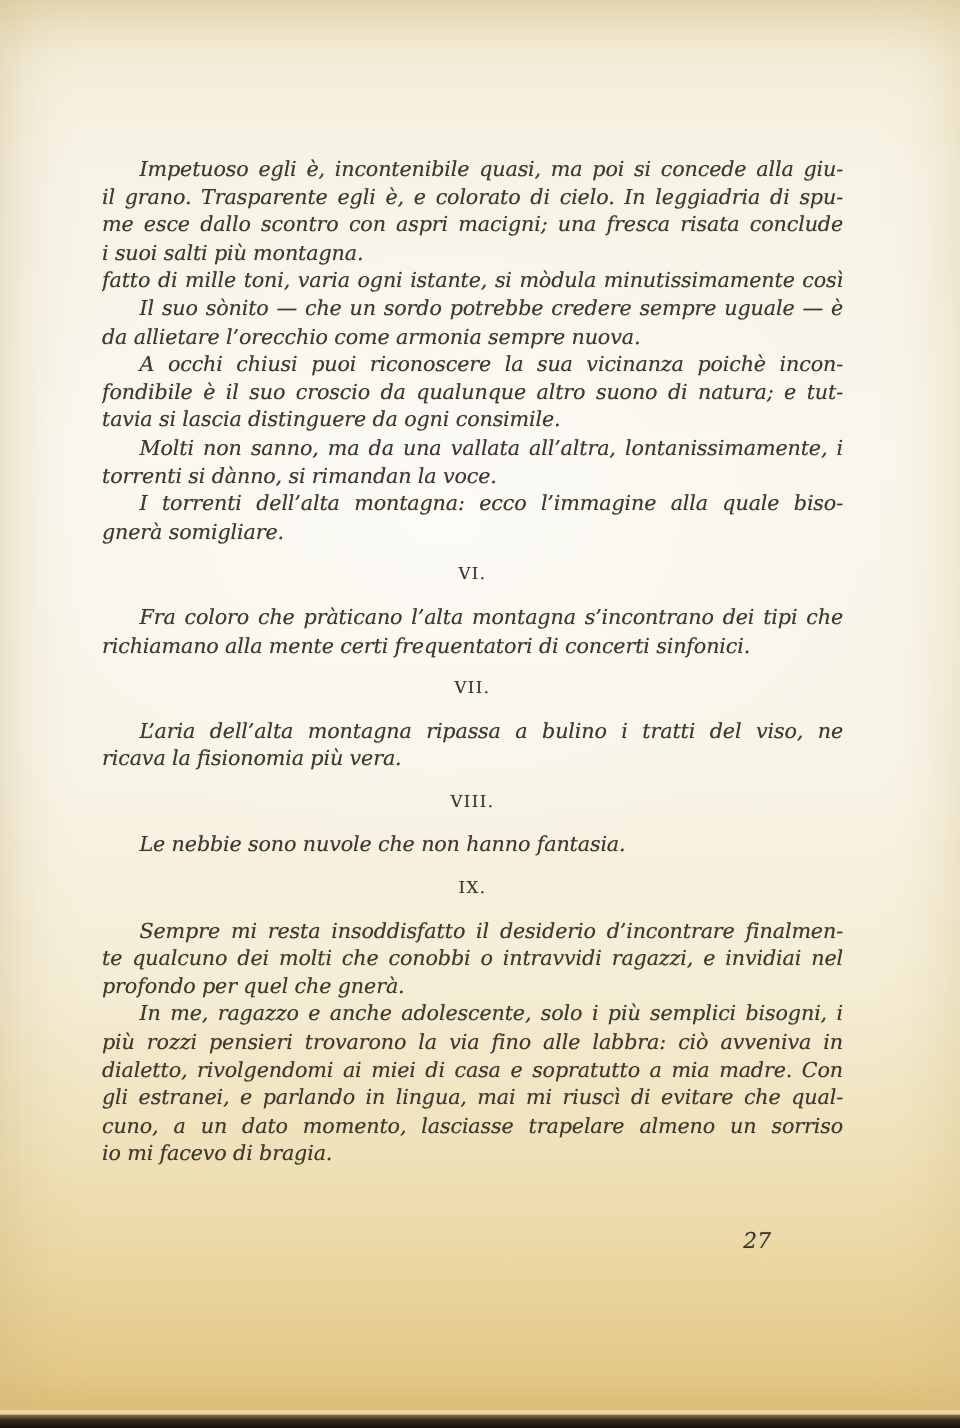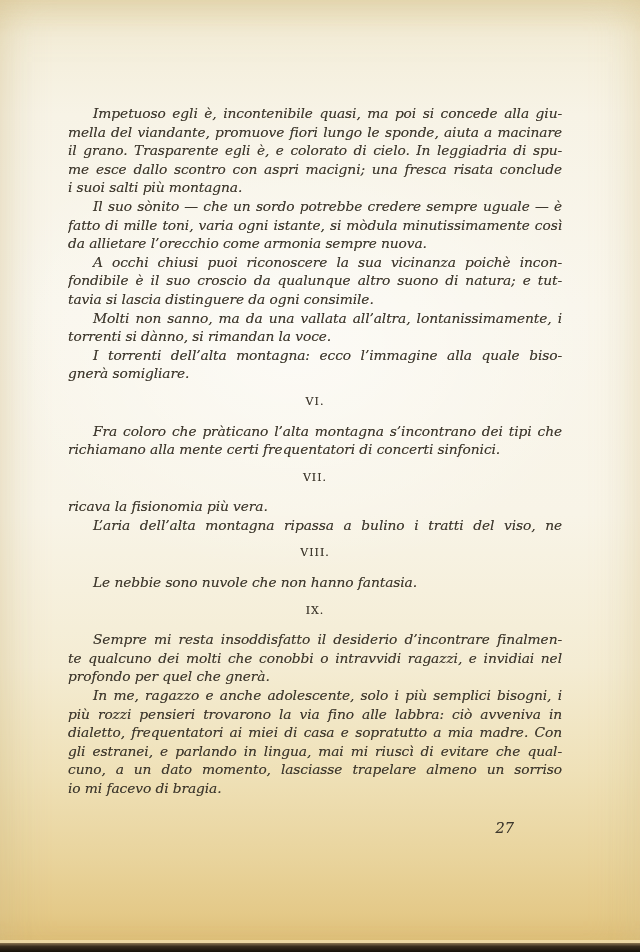--- a/index.html
+++ b/index.html
@@ -88,28 +88,27 @@
     background: rgba(250,236,198,0.55);
   }
 </style>
 </head>
 <body>
 
 <div class="page">
   <div class="text-block" id="text-block">
       <div class="paragraph">
         <div class="line first">Impetuoso egli è, incontenibile quasi, ma poi si concede alla giu-</div>
-        <div class="line">mella del viandante, promuove fiori lungo le sponde, aiuta a macinare</div>
         <div class="line">il grano. Trasparente egli è, e colorato di cielo. In leggiadria di spu-</div>
         <div class="line">me esce dallo scontro con aspri macigni; una fresca risata conclude</div>
         <div class="line last">i suoi salti più montagna.</div>
       </div>
       <div class="paragraph">
+        <div class="line">fatto di mille toni, varia ogni istante, si mòdula minutissimamente così</div>
         <div class="line first">Il suo sònito — che un sordo potrebbe credere sempre uguale — è</div>
-        <div class="line">fatto di mille toni, varia ogni istante, si mòdula minutissimamente così</div>
         <div class="line last">da allietare l’orecchio come armonia sempre nuova.</div>
       </div>
       <div class="paragraph">
         <div class="line first">A occhi chiusi puoi riconoscere la sua vicinanza poichè incon-</div>
         <div class="line">fondibile è il suo croscio da qualunque altro suono di natura; e tut-</div>
         <div class="line last">tavia si lascia distinguere da ogni consimile.</div>
       </div>
       <div class="paragraph">
         <div class="line first">Molti non sanno, ma da una vallata all’altra, lontanissimamente, i</div>
         <div class="line last">torrenti si dànno, si rimandan la voce.</div>
@@ -118,37 +117,37 @@
         <div class="line first">I torrenti dell’alta montagna: ecco l’immagine alla quale biso-</div>
         <div class="line last">gnerà somigliare.</div>
       </div>
       <div class="heading">VI.</div>
       <div class="paragraph">
         <div class="line first">Fra coloro che pràticano l’alta montagna s’incontrano dei tipi che</div>
         <div class="line last">richiamano alla mente certi frequentatori di concerti sinfonici.</div>
       </div>
       <div class="heading">VII.</div>
       <div class="paragraph">
+        <div class="line first">L’aria dell’alta montagna ripassa a bulino i tratti del viso, ne</div>
         <div class="line last">ricava la fisionomia più vera.</div>
-        <div class="line first">L’aria dell’alta montagna ripassa a bulino i tratti del viso, ne</div>
       </div>
       <div class="heading">VIII.</div>
       <div class="paragraph">
         <div class="line first last">Le nebbie sono nuvole che non hanno fantasia.</div>
       </div>
       <div class="heading">IX.</div>
       <div class="paragraph">
         <div class="line first">Sempre mi resta insoddisfatto il desiderio d’incontrare finalmen-</div>
         <div class="line">te qualcuno dei molti che conobbi o intravvidi ragazzi, e invidiai nel</div>
         <div class="line last">profondo per quel che gnerà.</div>
       </div>
       <div class="paragraph">
         <div class="line first">In me, ragazzo e anche adolescente, solo i più semplici bisogni, i</div>
         <div class="line">più rozzi pensieri trovarono la via fino alle labbra: ciò avveniva in</div>
-        <div class="line">dialetto, frequentatori ai miei di casa e sopratutto a mia madre. Con</div>
+        <div class="line">dialetto, rivolgendomi ai miei di casa e sopratutto a mia madre. Con</div>
         <div class="line">gli estranei, e parlando in lingua, mai mi riuscì di evitare che qual-</div>
         <div class="line">cuno, a un dato momento, lasciasse trapelare almeno un sorriso mentre</div>
         <div class="line last">io mi facevo di bragia.</div>
       </div>
     </div>
   <div class="page-number">27</div>
   <div class="bottom-strip"></div>
 </div>
 
 </body></html>

